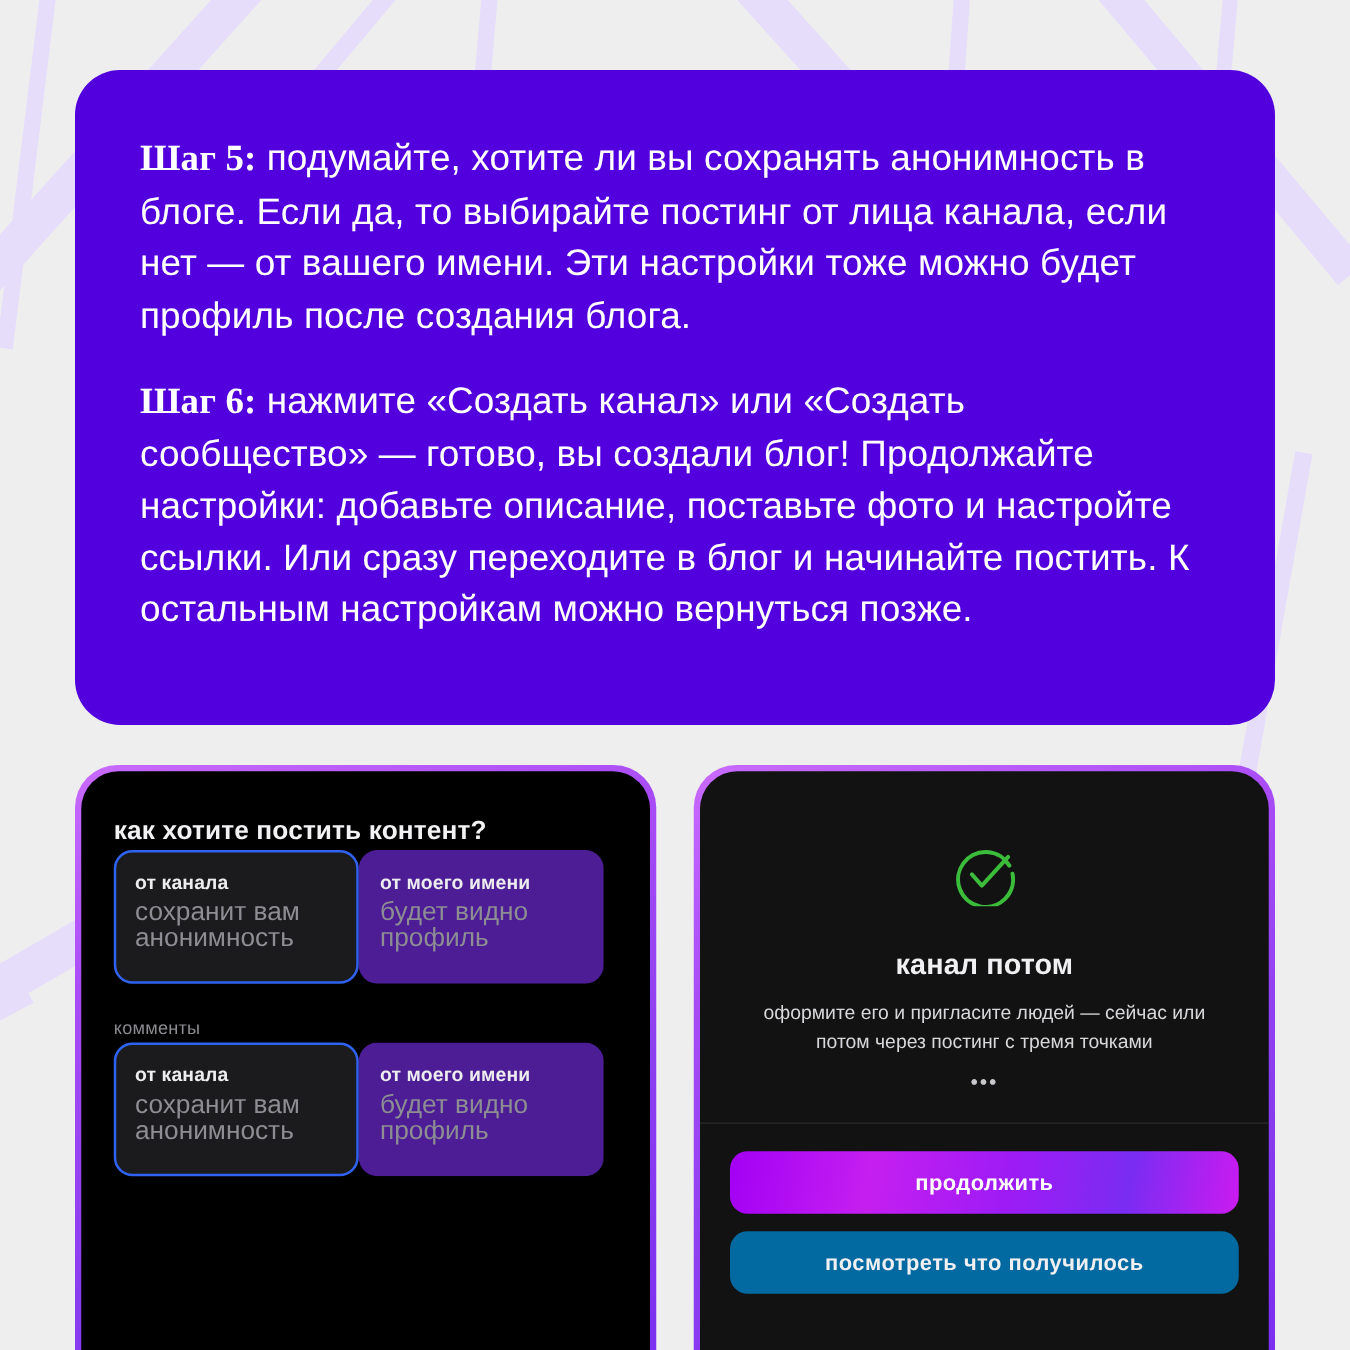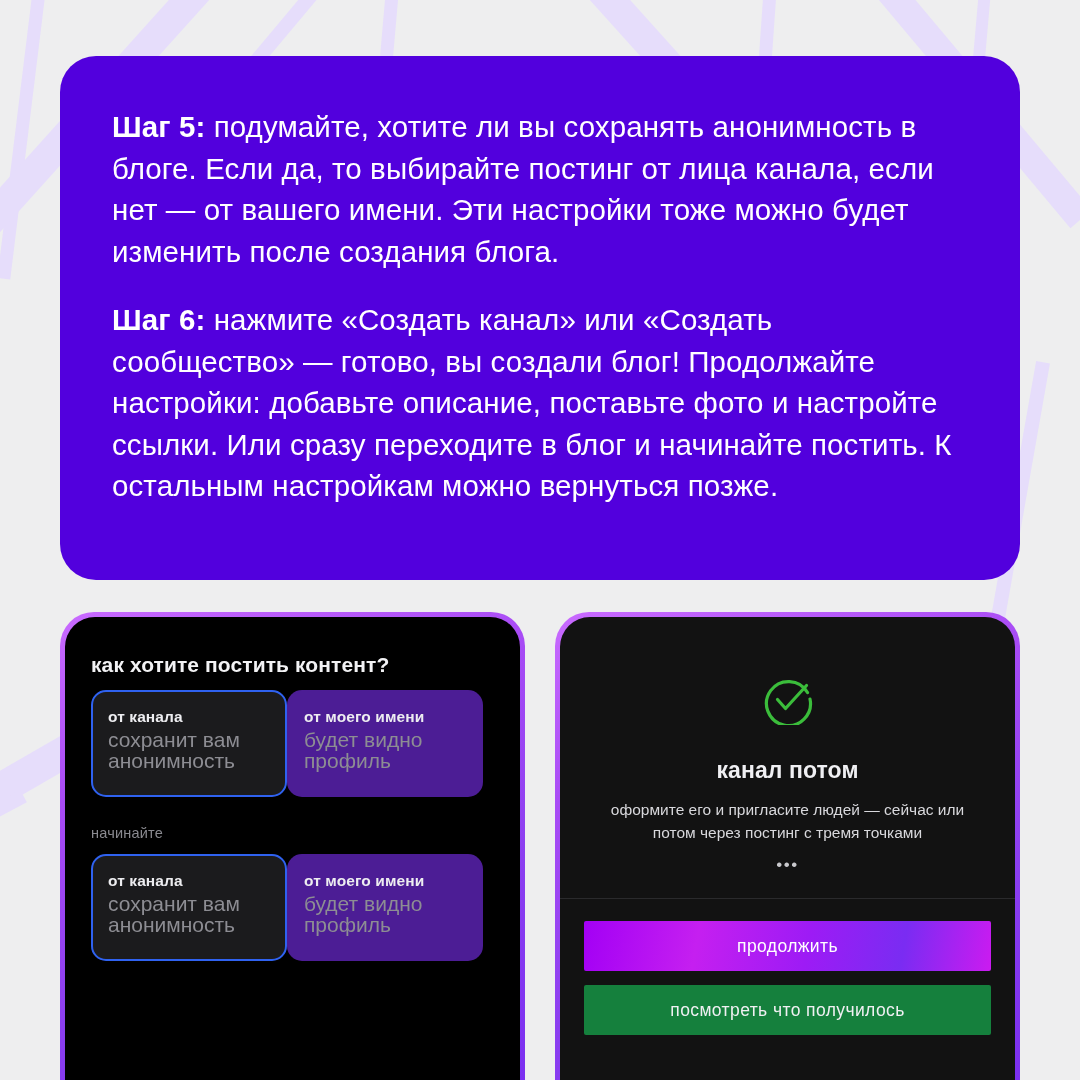--- a/index.html
+++ b/index.html
@@ -51,21 +51,21 @@
     border-radius:36px;
     padding:50px 58px 0 52px;
   }
   .para {
     color:#ffffff;
     font-size:29.5px;
     line-height:41.5px;
     letter-spacing:.1px;
   }
   .para + .para { margin-top:27px; }
-  .para b { font-weight:700; }
+  .para b { font-weight:700;font-family:Liberation Serif, serif; }
 
   
   .phones {
     position:absolute;
     left:0; top:612px;
     width:1080px; height:392px;
   }
   .phone {
     position:absolute;
     top:0;
@@ -101,21 +101,21 @@
     line-height:21px;
     max-width:395px;
   }
   .group-label {
     margin-top:28px;
     color:#8a8a90;
     font-size:14.5px;
     letter-spacing:.2px;
   }
   .cards-row {
-    margin-top:13px;
+    margin-top:3px;
     display:flex;
   }
   .opt-card {
     width:196px;
     height:107px;
     border-radius:15px;
     background:#4c1d95;
     border:2px solid transparent;
     padding:16px 15px 0 15px;
   }
@@ -164,39 +164,39 @@
     letter-spacing:1.5px;
   }
   .divider {
     height:1px;
     background:#2a2a2c;
     width:100%;
   }
   .btn-area { padding:22px 24px 0 24px; }
   .btn {
     height:50px;
-    border-radius:2px;
+    border-radius:14px;
     display:flex;
     align-items:center;
     justify-content:center;
     font-size:17.5px;
-    font-weight:400;
+    font-weight:700;
     letter-spacing:.4px;
     color:#ffffff;
     cursor:pointer;
     border:none;
     width:100%;
     font-family:"Liberation Sans", sans-serif;
   }
   .btn-primary {
     background:linear-gradient(100deg,#a300f5 0%,#c51ff0 28%,#9d1bf5 55%,#7a2cf2 78%,#cb1bf0 100%);
   }
   .btn-secondary {
     margin-top:14px;
-    background:#15803d;
+    background:#0369a1;
     color:#f0f0f3;
   }
 </style>
 </head>
 <body>
 
 <div class="bg-stripes">
   <div class="stripe s1"></div>
   <div class="stripe s2"></div>
   <div class="stripe s3"></div>
@@ -204,21 +204,21 @@
   <div class="stripe s5"></div>
   <div class="stripe s6"></div>
   <div class="stripe s7"></div>
   <div class="stripe s8"></div>
   <div class="stripe s9"></div>
   <div class="stripe s10"></div>
   <div class="stripe s11"></div>
 </div>
 
 <div class="purple-card">
-  <p class="para"><b>Шаг 5:</b><span> подумайте, хотите ли вы сохранять анонимность в блоге. Если да, то выбирайте постинг от лица канала, если нет — от вашего имени. Эти настройки тоже можно будет изменить после создания блога.</span></p>
+  <p class="para"><b>Шаг 5:</b><span> подумайте, хотите ли вы сохранять анонимность в блоге. Если да, то выбирайте постинг от лица канала, если нет — от вашего имени. Эти настройки тоже можно будет профиль после создания блога.</span></p>
   <p class="para"><b>Шаг 6:</b><span> нажмите «Создать канал» или «Создать сообщество» — готово, вы создали блог! Продолжайте настройки: добавьте описание, поставьте фото и настройте ссылки. Или сразу переходите в блог и начинайте постить. К остальным настройкам можно вернуться позже.</span></p>
 </div>
 
 <div class="phones">
 
   <div class="phone left">
     <div class="screen dark">
 
       <div class="scr-title">как хотите постить контент?</div>
 
@@ -226,21 +226,21 @@
         <div class="opt-card selected">
           <div class="opt-title">от канала</div>
           <div class="opt-desc">сохранит вам анонимность</div>
         </div>
         <div class="opt-card">
           <div class="opt-title">от моего имени</div>
           <div class="opt-desc">будет видно профиль</div>
         </div>
       </div>
 
-      <div class="group-label">начинайте</div>
+      <div class="group-label">комменты</div>
       <div class="cards-row">
         <div class="opt-card selected">
           <div class="opt-title">от канала</div>
           <div class="opt-desc">сохранит вам анонимность</div>
         </div>
         <div class="opt-card">
           <div class="opt-title">от моего имени</div>
           <div class="opt-desc">будет видно профиль</div>
         </div>
       </div>

